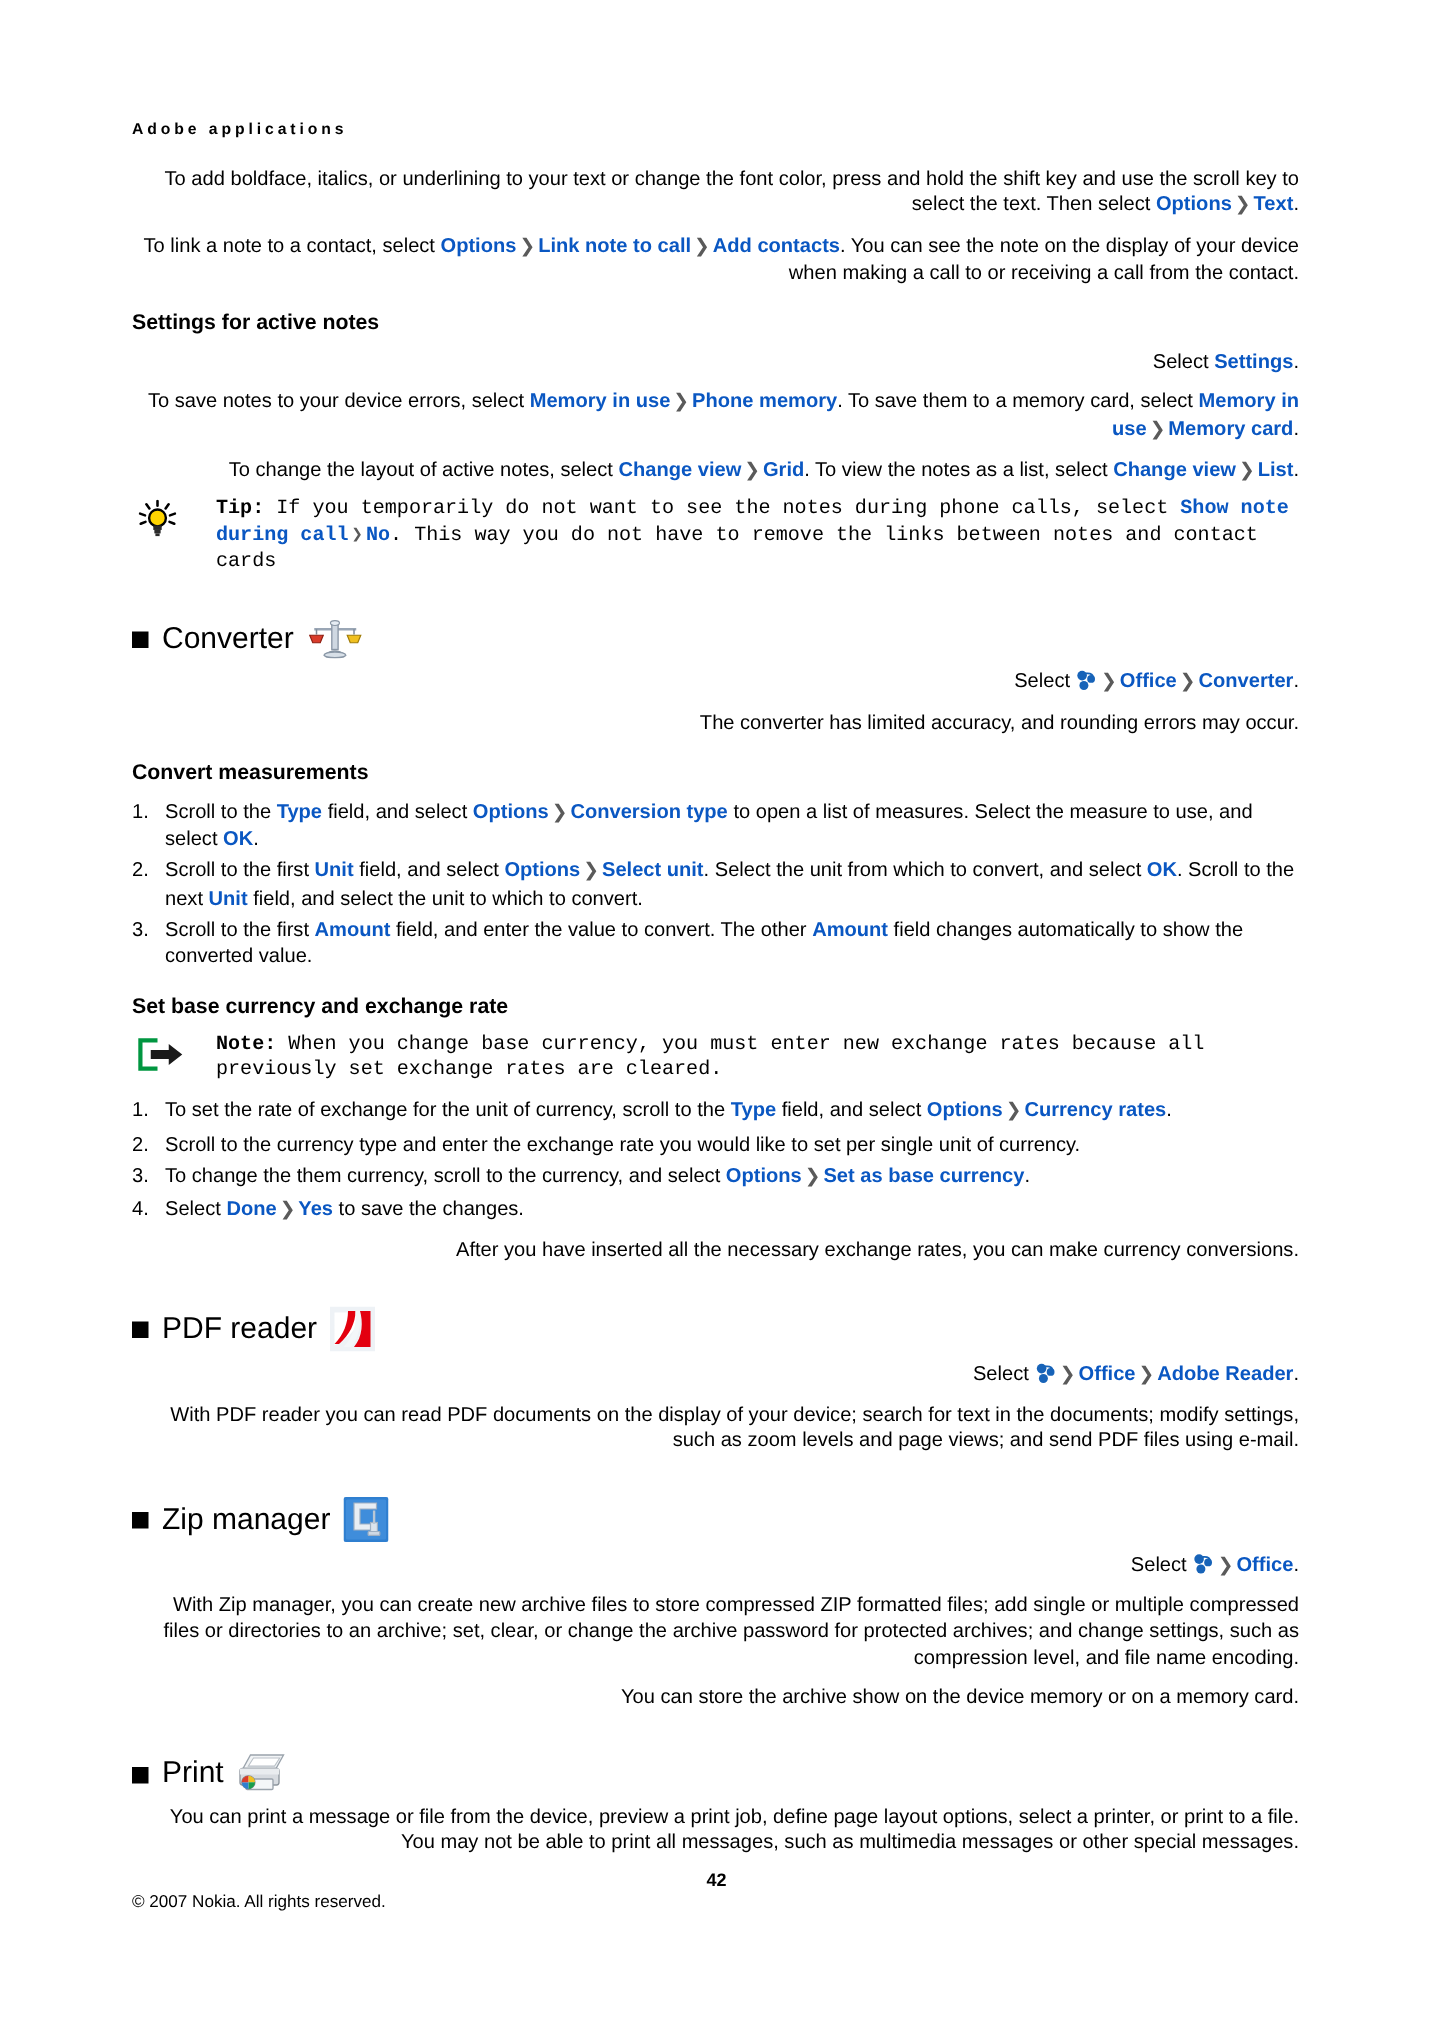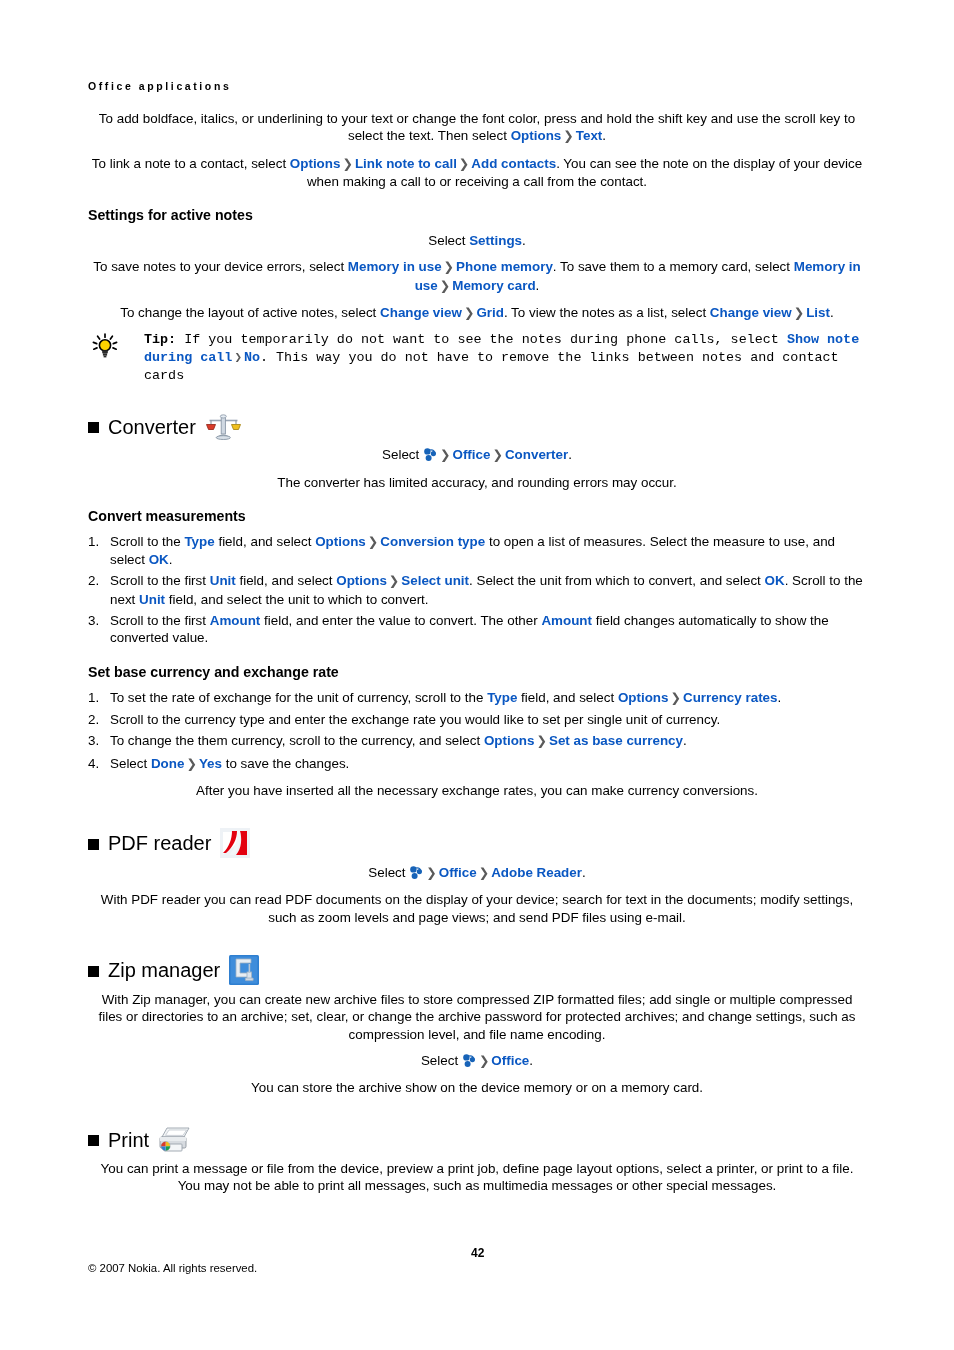--- a/index.html
+++ b/index.html
@@ -39,21 +39,21 @@
     position: absolute;
     top: 110px;
     left: 0;
     width: 778px;
   }
 
   p.body {
     margin: 0 0 9px 0;
     font-size: 13.4px;
     line-height: 17.3px;
-    text-align: center;
+    text-align: right;
   }
 
   h2.head2 {
     margin: 17px 0 8px 0;
     font-size: 14.2px;
     font-weight: bold;
     line-height: 17px;
   }
 
   
@@ -164,21 +164,21 @@
     top: 0;
     font-weight: bold;
     font-size: 12px;
   }
 </style>
 </head>
 <body>
 
 <div class="page">
 
-  <div class="running-head">Office applications</div>
+  <div class="running-head">Adobe applications</div>
 
   <div class="content">
 
     <p class="body"><span>To add boldface, italics, or underlining to your text or change the font color, press and hold the shift key and use the scroll key to select the text. Then select </span><a class="lnk" href="#">Options</a><span class="arrow">❯</span><a class="lnk" href="#">Text</a><span>.</span></p>
 
     <p class="body"><span>To link a note to a contact, select </span><a class="lnk" href="#">Options</a><span class="arrow">❯</span><a class="lnk" href="#">Link note to call</a><span class="arrow">❯</span><a class="lnk" href="#">Add contacts</a><span>. You can see the note on the display of your device when making a call to or receiving a call from the contact.</span></p>
 
     <h2 class="head2">Settings for active notes</h2>
 
     <p class="body"><span>Select </span><a class="lnk" href="#">Settings</a><span>.</span></p>
@@ -236,20 +236,29 @@
 
     <h2 class="head2">Convert measurements</h2>
     <ol class="steps">
         <li><span class="num">1.</span><span>Scroll to the </span><a class="lnk" href="#">Type</a><span> field, and select </span><a class="lnk" href="#">Options</a><span class="arrow">❯</span><a class="lnk" href="#">Conversion type</a><span> to open a list of measures. Select the measure to use, and select </span><a class="lnk" href="#">OK</a><span>.</span></li>
         <li><span class="num">2.</span><span>Scroll to the first </span><a class="lnk" href="#">Unit</a><span> field, and select </span><a class="lnk" href="#">Options</a><span class="arrow">❯</span><a class="lnk" href="#">Select unit</a><span>. Select the unit from which to convert, and select </span><a class="lnk" href="#">OK</a><span>. Scroll to the next </span><a class="lnk" href="#">Unit</a><span> field, and select the unit to which to convert.</span></li>
         <li><span class="num">3.</span><span>Scroll to the first </span><a class="lnk" href="#">Amount</a><span> field, and enter the value to convert. The other </span><a class="lnk" href="#">Amount</a><span> field changes automatically to show the converted value.</span></li>
       </ol>
 
     <h2 class="head2">Set base currency and exchange rate</h2>
 
+    <div class="callout">
+      <div class="cicon">
+        <svg class="ico ico-note" viewBox="0 0 34 26">
+          <path d="M2.2 2.2 H15 V5.0 H5.0 V21.0 H15 V23.8 H2.2 Z" fill="#009640"></path>
+          <path d="M10.5 10.0 H22.5 V6.0 L31.5 13.0 L22.5 20.0 V16.0 H10.5 Z" fill="#1a1a1a"></path>
+        </svg>
+      </div>
+      <div class="ctext"><b>Note:</b><span>  When you change base currency, you must enter new exchange rates because all previously set exchange rates are cleared.</span></div>
+    </div>
 
     <ol class="steps">
         <li><span class="num">1.</span><span>To set the rate of exchange for the unit of currency, scroll to the </span><a class="lnk" href="#">Type</a><span> field, and select </span><a class="lnk" href="#">Options</a><span class="arrow">❯</span><a class="lnk" href="#">Currency rates</a><span>.</span></li>
         <li><span class="num">2.</span><span>Scroll to the currency type and enter the exchange rate you would like to set per single unit of currency.</span></li>
         <li><span class="num">3.</span><span>To change the them currency, scroll to the currency, and select </span><a class="lnk" href="#">Options</a><span class="arrow">❯</span><a class="lnk" href="#">Set as base currency</a><span>.</span></li>
         <li><span class="num">4.</span><span>Select </span><a class="lnk" href="#">Done</a><span class="arrow">❯</span><a class="lnk" href="#">Yes</a><span> to save the changes.</span></li>
       </ol>
     <p class="body">After you have inserted all the necessary exchange rates, you can make currency conversions.</p>
 
     <h1 class="head1">
@@ -279,28 +288,28 @@
       <svg class="ico ico-zip" viewBox="0 0 30 30">
         <rect x="0" y="0" width="30" height="30" rx="1.5" fill="#2f7fd0"></rect>
         <rect x="1.6" y="1.6" width="26.8" height="26.8" rx="1" fill="#3f8ddb"></rect>
         <path d="M7 4 H22 V8 H11 V18 H22 V22 H7 Z" fill="#e8eef4" stroke="#9fb0c2" stroke-width="0.8"></path>
         <rect x="18" y="17" width="4.6" height="7" fill="#dbe4ed" stroke="#9fb0c2" stroke-width="0.8"></rect>
         <rect x="16.4" y="23" width="7.8" height="2.6" rx="0.6" fill="#cfd9e4" stroke="#9fb0c2" stroke-width="0.8"></rect>
         <rect x="19.6" y="9" width="1.6" height="9" fill="#b9c7d5"></rect>
       </svg>
     </h1>
 
-    <p class="body">With Zip manager, you can create new archive files to store compressed ZIP formatted files; add single or multiple compressed files or directories to an archive; set, clear, or change the archive password for protected archives; and change settings, such as compression level, and file name encoding.</p>
-
     <p class="body"><span>Select </span><svg class="ico ico-menu" viewBox="0 0 15 15">
           <circle cx="4.4" cy="4.4" r="3.2" fill="#1763b8"></circle>
           <circle cx="10.4" cy="6.6" r="2.6" fill="#1763b8"></circle>
           <circle cx="5.6" cy="11.0" r="3.0" fill="#1763b8"></circle>
           <path d="M6.6 3.0 Q12.4 2.2 11.6 7.2" stroke="#1763b8" stroke-width="1.2" fill="none"></path>
         </svg><span class="arrow">❯</span><a class="lnk" href="#">Office</a><span>.</span></p>
+
+    <p class="body">With Zip manager, you can create new archive files to store compressed ZIP formatted files; add single or multiple compressed files or directories to an archive; set, clear, or change the archive password for protected archives; and change settings, such as compression level, and file name encoding.</p>
     <p class="body">You can store the archive show on the device memory or on a memory card.</p>
 
     <h1 class="head1">
       <span class="sq"></span>
       <span class="h1text">Print</span>
       <svg class="ico ico-print" viewBox="0 0 34 28">
         <path d="M9 2 L31 2 L26 11 L4 11 Z" fill="#f2f4f6" stroke="#9aa3ac" stroke-width="0.9"></path>
         <path d="M11 4 L28.5 4 L25 9.4 L7.5 9.4 Z" fill="#ffffff" stroke="#b9c0c7" stroke-width="0.7"></path>
         <rect x="2" y="11" width="26" height="11" rx="1.6" fill="#d7dbe0" stroke="#8e969e" stroke-width="0.9"></rect>
         <rect x="2" y="11" width="26" height="4" fill="#e9ecef"></rect>

